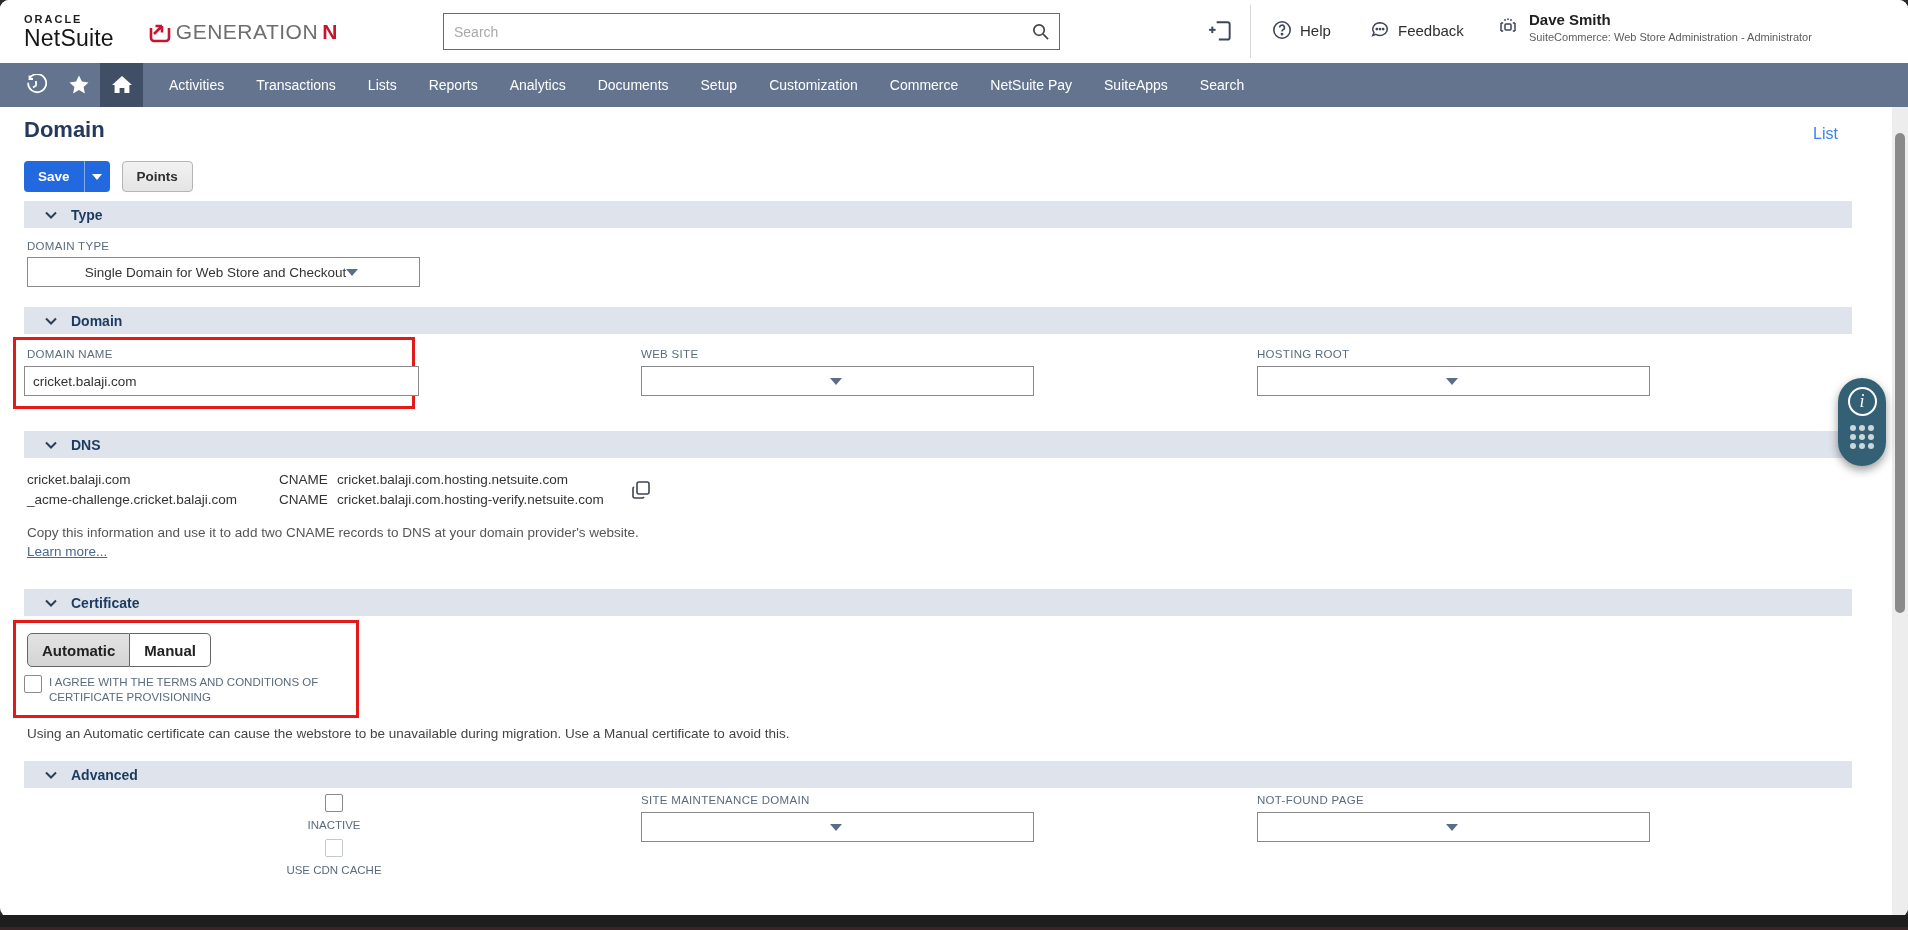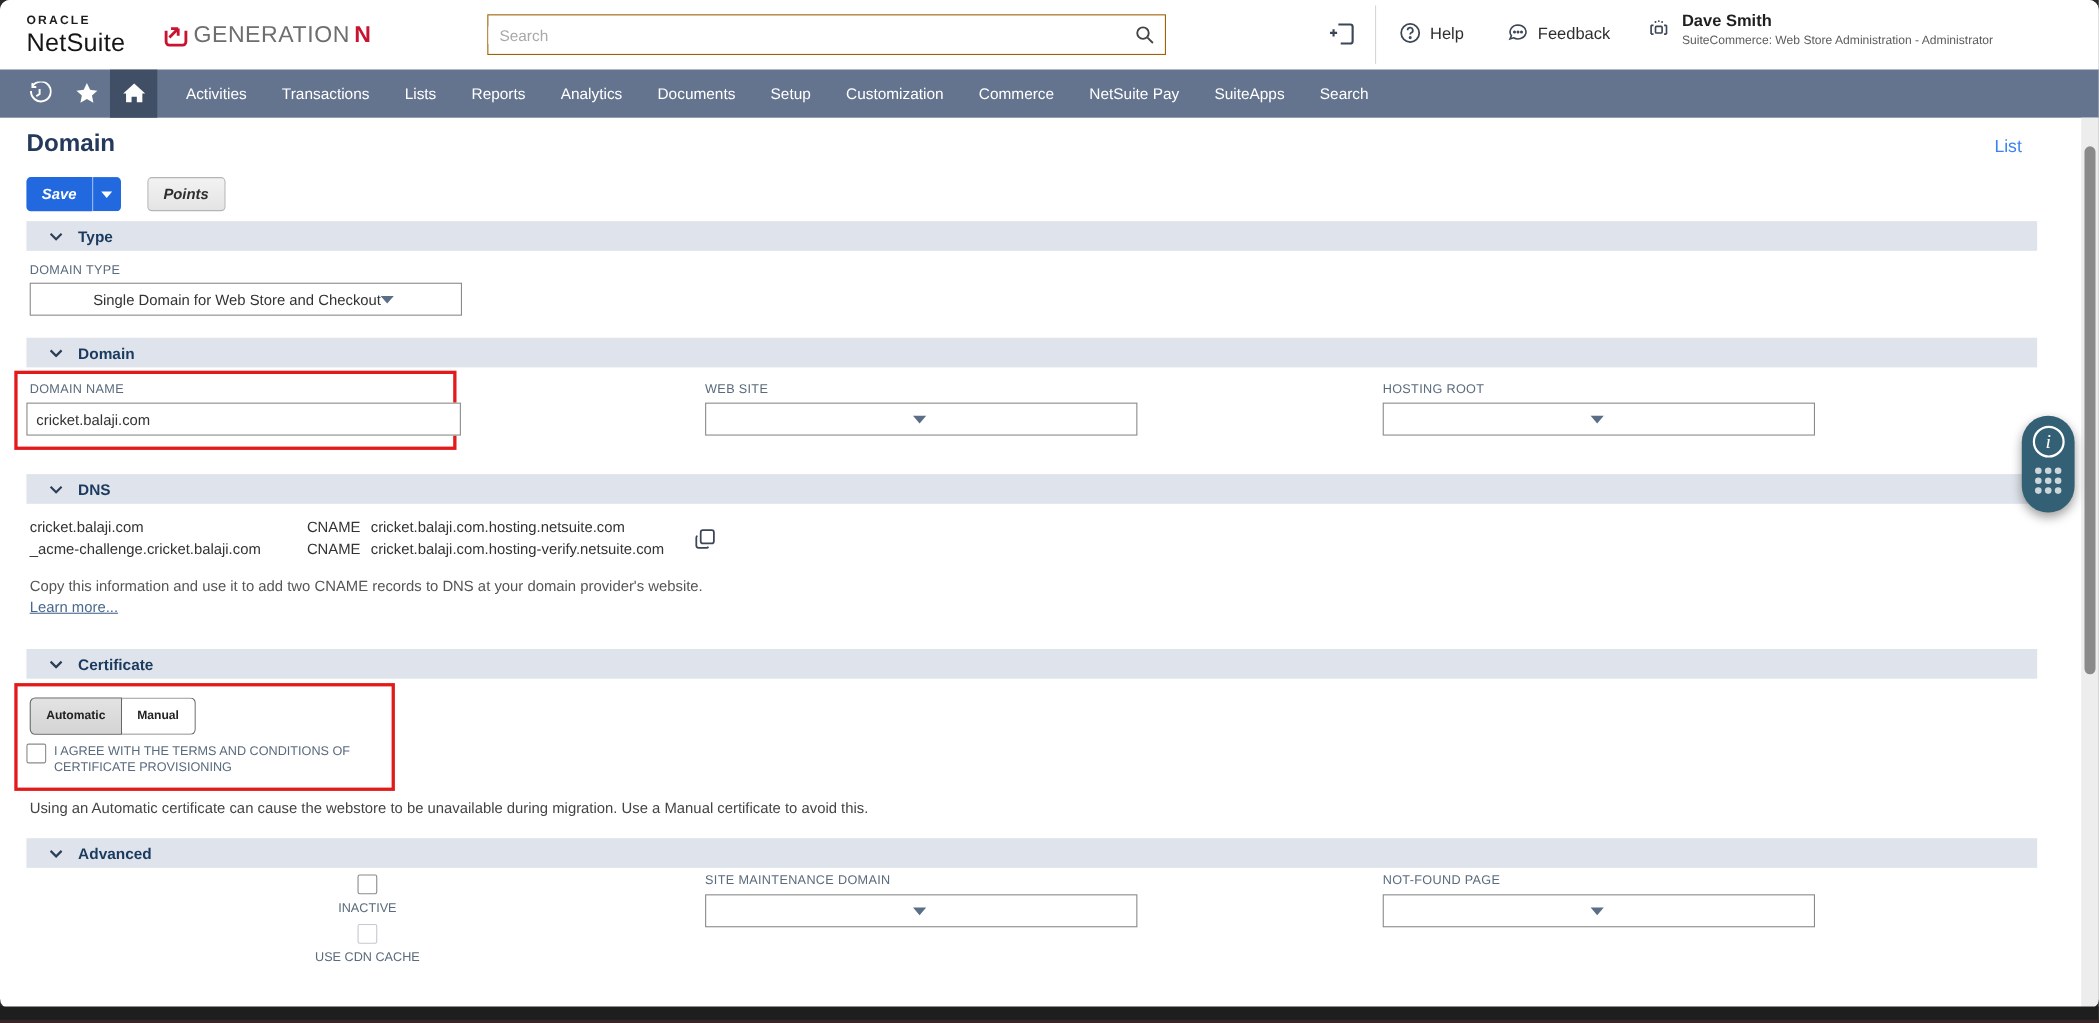--- a/index.html
+++ b/index.html
@@ -42,21 +42,21 @@
   .nav-tile.active { background:#414f66; }
   .nav-items { display:flex; align-items:center; margin-left:10px; }
   .nav-item { color:#fff; font-size:14px; font-weight:400; padding:0 16px; cursor:pointer; white-space:nowrap; }
 
   
   .content { position:relative; padding:0 40px 0 24px; width:1892px; }
   .title-row { padding-top:10px; height:44px; position:relative; }
   .page-title { font-size:22px; font-weight:700; color:#24395c; }
   .list-link { position:absolute; right:14px; top:18px; font-size:16px; color:#3b82f6; cursor:pointer; }
 
-  .btn-row { margin-top:10px; display:flex; gap:24px; height:31px;font-style:italic; }
+  .btn-row { margin-top:10px; display:flex; gap:12px; height:31px; }
   .save-split { display:flex; cursor:pointer; }
   .save-main { background:#2268df; color:#fff; font-size:13.5px; font-weight:700; padding:0 14px; border-radius:4px 0 0 4px; display:flex; align-items:center; }
   .save-arrow { background:#2268df; width:26px; border-left:1px solid rgba(255,255,255,.45); border-radius:0 4px 4px 0; display:flex; align-items:center; justify-content:center; }
   .save-arrow .tri { width:0; height:0; border-left:5px solid transparent; border-right:5px solid transparent; border-top:6px solid #fff; }
   .cancel-btn { background:linear-gradient(#f2f2f2,#e4e4e4); border:1px solid #b5b5b5; color:#2e2e2e; font-size:13.5px; font-weight:700; padding:0 14px; border-radius:4px; display:flex; align-items:center; cursor:pointer; }
 
   .band { height:27px; background:#dfe4ec; display:flex; align-items:center; gap:14px; padding-left:21px; }
   .band .chev { width:12px; height:8px; color:#2c3e57; }
   .band .band-title { font-size:14px; font-weight:700; color:#1b3a5f; }
 
@@ -77,21 +77,21 @@
   .dns-wrap { margin-top:12px; display:flex; align-items:center; gap:26px; }
   .dns-grid { display:grid; grid-template-columns:252px 58px auto; row-gap:1px; font-size:13.5px; color:#333; padding-left:3px; }
   .dns-grid div { line-height:19px; }
   .copy-btn { color:#3c4656; cursor:pointer; display:flex; }
   .copy-btn svg { width:22px; height:22px; }
   .dns-note { margin-top:16px; font-size:13.5px; color:#555; padding-left:3px; }
   .learn-more { display:inline-block; margin-top:4px; margin-left:3px; font-size:13.5px; color:#4a688f; text-decoration:underline; cursor:pointer; }
 
   .redbox2 { margin-top:4px; margin-left:-11px; border:3px solid #e21a1a; padding:10px 12px 10px 8px; width:346px; }
   .toggle { display:flex; margin-left:3px; }
-  .toggle .seg { height:34px; display:flex; align-items:center; padding:12px 14px; font-size:11px; font-weight:700; color:#222; border:1px solid #666; cursor:pointer; }
+  .toggle .seg { height:34px; display:flex; align-items:center; padding:12px 14px; font-size:15px; font-weight:700; color:#222; border:1px solid #666; cursor:pointer; }
   .toggle .seg.on { background:linear-gradient(#e3e3e3,#d4d4d4); border-radius:5px 0 0 5px; }
   .toggle .seg.off { background:#fff; border-left:none; border-radius:0 5px 5px 0; }
   .agree-row { margin-top:8px; display:flex; gap:7px; align-items:flex-start; }
   .checkbox { width:18px; height:18px; border:1.5px solid #8a8a8a; background:#fff; border-radius:2px; flex:0 0 auto; cursor:pointer; }
   .checkbox.dim { border-color:#c3c9d0; }
   .agree-label { font-size:11.5px; color:#5a6b7d; line-height:15px; max-width:285px; }
   .cert-note { margin-top:8px; font-size:13.5px; color:#444; padding-left:3px; }
 
   .adv-row { margin-top:6px; }
   .cb-line { display:flex; align-items:center; gap:7px; margin-bottom:8px; padding-left:3px;flex-direction:column; }

